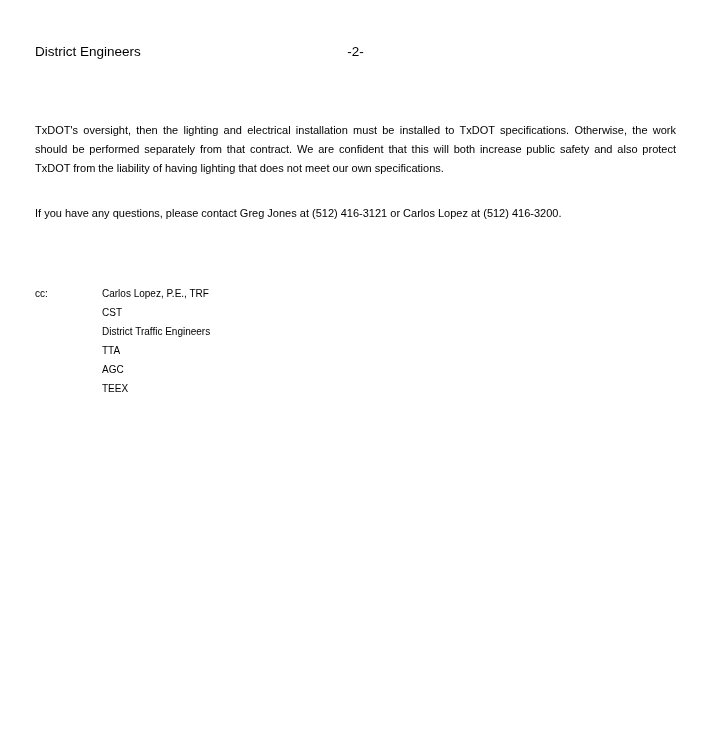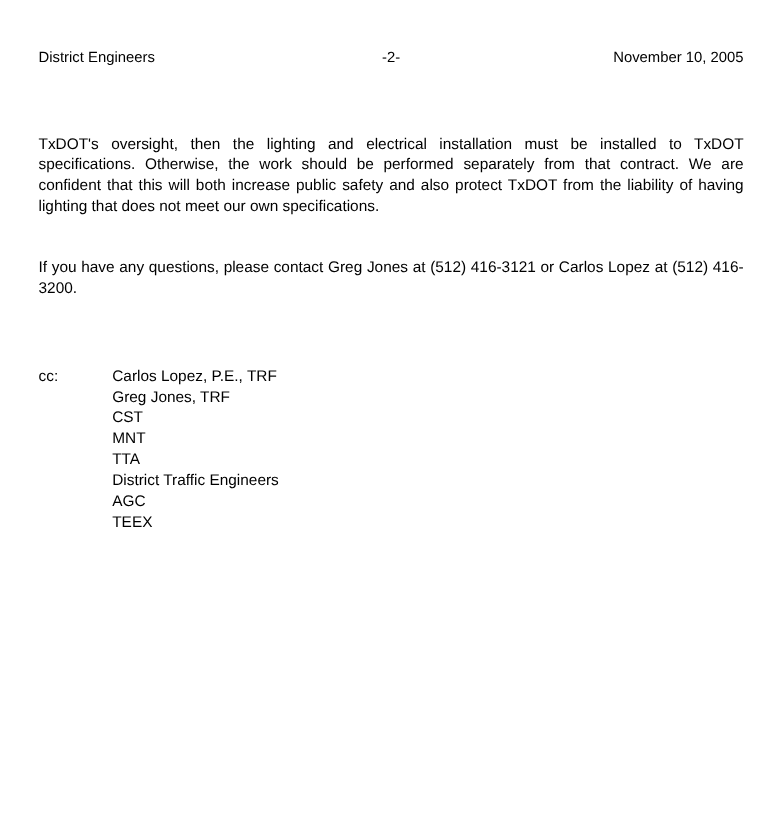--- a/index.html
+++ b/index.html
@@ -27,31 +27,31 @@
     align-items: baseline;
     font-size: 13.5px;
     line-height: 19px;
   }
   .header .h-left   { text-align: left; }
   .header .h-center { text-align: center; }
   .header .h-right  { text-align: right; }
 
   .para {
     margin: 0;
-    font-size: 14px;
+    font-size: 11px;
     line-height: 19px;
     text-align: justify;
   }
   .para-1 { margin-top: 60px; }
-  .para-2 { margin-top: 36px; }
+  .para-2 { margin-top: 26px; }
 
   .cc-block {
     margin-top: 61px;
     display: flex;
-    font-size: 14px;
+    font-size: 10px;
     line-height: 19px;
   }
   .cc-label {
     width: 35px;
     flex: 0 0 35px;
   }
   .cc-items {
     flex: 1;
     margin-left: 32px;
   }
@@ -60,34 +60,31 @@
   }
 </style>
 </head>
 <body>
 
 <div class="page">
 
   <div class="header">
     <span class="h-left">District Engineers</span>
     <span class="h-center">-2-</span>
-    <span class="h-right">November 10, 2005</span>
   </div>
 
   <p class="para para-1">TxDOT's oversight, then the lighting and electrical installation must be installed to TxDOT specifications. Otherwise, the work should be performed separately from that contract.  We are confident that this will both increase public safety and also protect TxDOT from the liability of having lighting that does not meet our own specifications.</p>
 
   <p class="para para-2">If you have any questions, please contact Greg Jones at (512) 416-3121 or Carlos Lopez at (512) 416-3200.</p>
 
   <div class="cc-block">
     <div class="cc-label">cc:</div>
     <div class="cc-items">
       <div class="cc-item">Carlos Lopez, P.E., TRF</div>
-      <div class="cc-item">Greg Jones, TRF</div>
       <div class="cc-item">CST</div>
-      <div class="cc-item">MNT</div>
+      <div class="cc-item">District Traffic Engineers</div>
       <div class="cc-item">TTA</div>
-      <div class="cc-item">District Traffic Engineers</div>
       <div class="cc-item">AGC</div>
       <div class="cc-item">TEEX</div>
     </div>
   </div>
 
 </div>
 
 </body></html>

